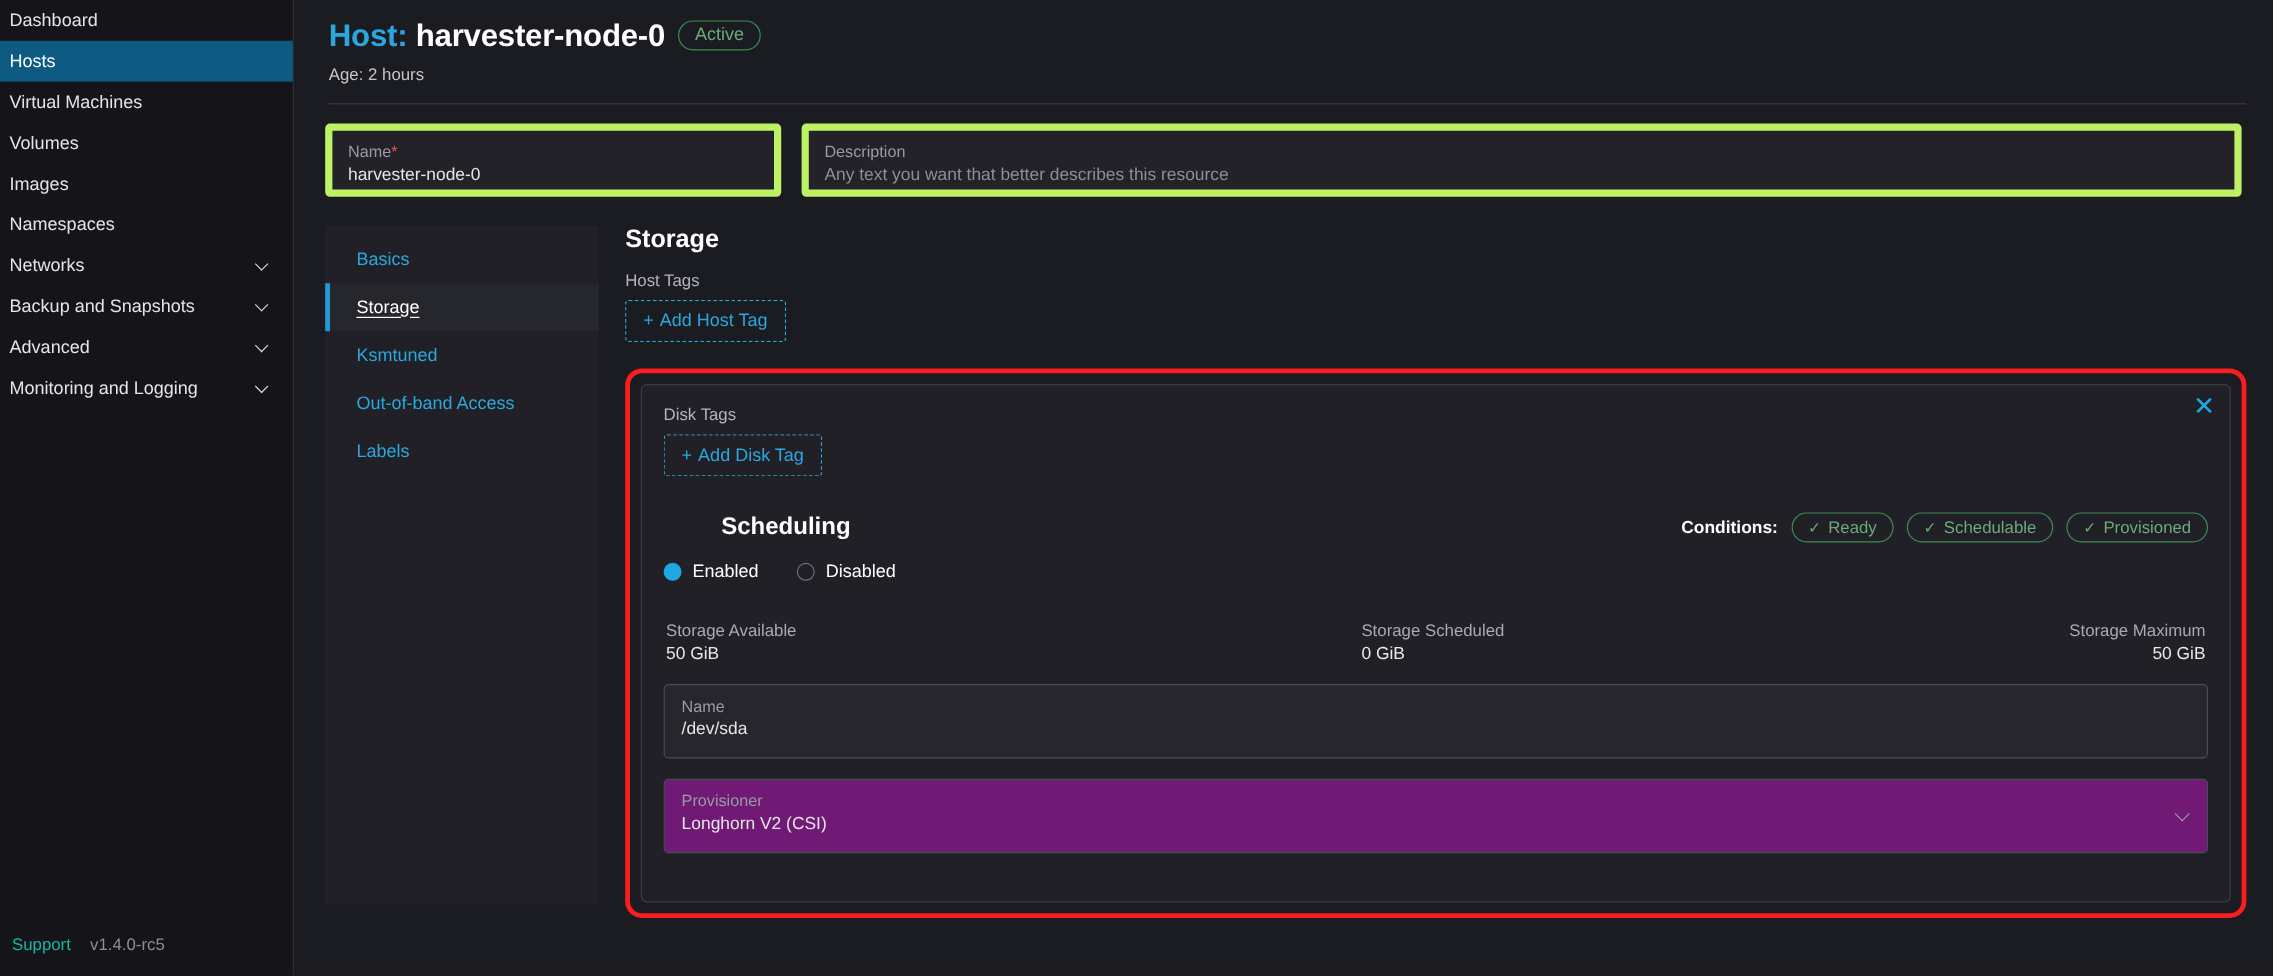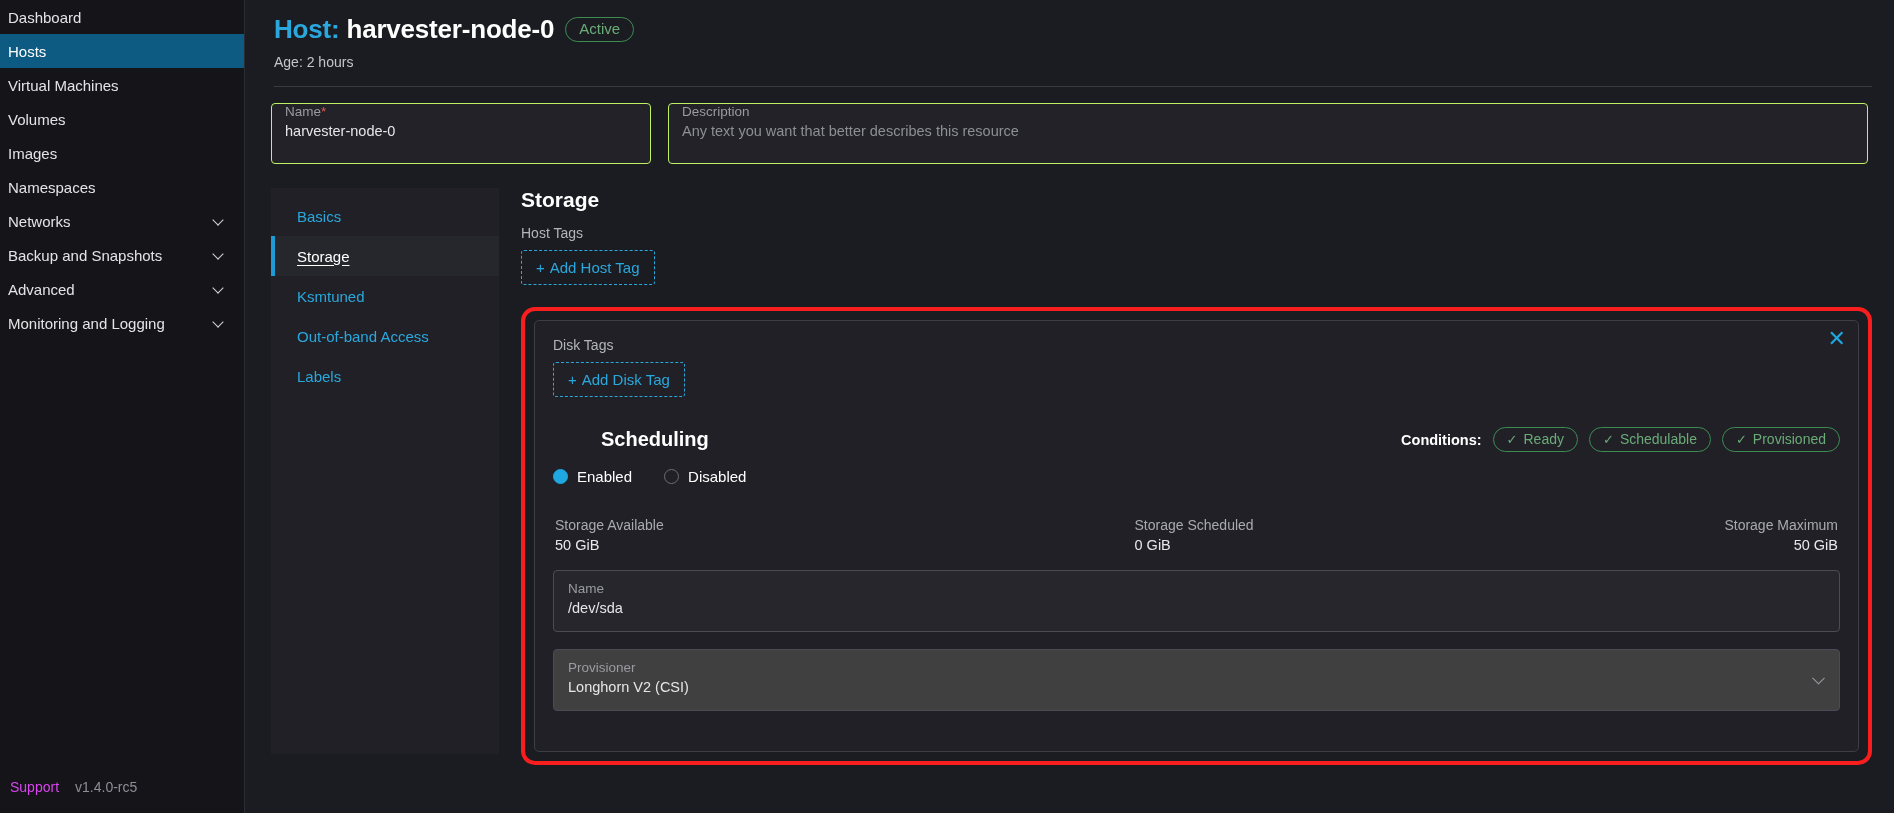--- a/index.html
+++ b/index.html
@@ -38,21 +38,21 @@
     width: 7px; height: 7px;
     border-right: 1.6px solid #d5d5d8;
     border-bottom: 1.6px solid #d5d5d8;
     transform: rotate(45deg);
   }
   .sidebar-footer {
     position: absolute; bottom: 0; left: 0; right: 0;
     height: 52px; display: flex; align-items: center;
     padding-left: 10px; gap: 16px;
   }
-  .support-link { color: #d946ef; font-size: 14px; cursor: pointer; }
+  .support-link { color: #14b8a6; font-size: 14px; cursor: pointer; }
   .version { color: #8e8e95; font-size: 14px; }
 
   
   .main {
     flex: 1; height: 813px; position: relative;
     background: #1b1c21; overflow: hidden;
     padding: 0 22px 0 22px;
   }
   .page-head { padding: 14px 0 0 7px; }
   .title-row { display: flex; align-items: center; gap: 11px; }
@@ -69,23 +69,23 @@
     font-size: 15px;
     line-height: 1.15;
   }
   .age { color: #c6c6ca; font-size: 14px; margin-top: 9px; }
   .divider { height: 1px; background: #3a3a42; margin: 16px 0 0 0; }
 
   
   .fields-row { display: flex; gap: 17px; margin-top: 16px; padding: 0 4px 0 4px; }
   .field-box {
     background: #222228;
-    border: 1px solid #bef264;
+    border: 6px solid #bef264;
     border-radius: 4px;
-    padding: 0 13px 11px;
+    padding: 10px 13px 11px;
     height: 61px;
   }
   .field-box.name { width: 380px; }
   .field-box.desc { flex: 1; }
   .field-label { font-size: 13.5px; color: #9a9aa2; margin-bottom: 4px; }
   .field-label .req { color: #e8584f; }
   .field-value { font-size: 14.5px; color: #e6e6e8; }
   .field-value.placeholder { color: #8e8e96; }
 
   
@@ -191,21 +191,21 @@
 
   .input-box {
     background: #26262c;
     border: 1px solid #4b4b54;
     border-radius: 4px;
     padding: 10px 14px 11px;
     margin-top: 17px;
     height: 62px;
     position: relative;
   }
-  .input-box.select { background: #404040; }
+  .input-box.select { background: #701a75; }
   .chev-down {
     position: absolute; right: 16px; top: 50%;
     width: 9px; height: 9px;
     border-right: 1.6px solid #9a9aa2;
     border-bottom: 1.6px solid #9a9aa2;
     transform: translateY(-70%) rotate(45deg);
   }
 </style>
 </head>
 <body>

